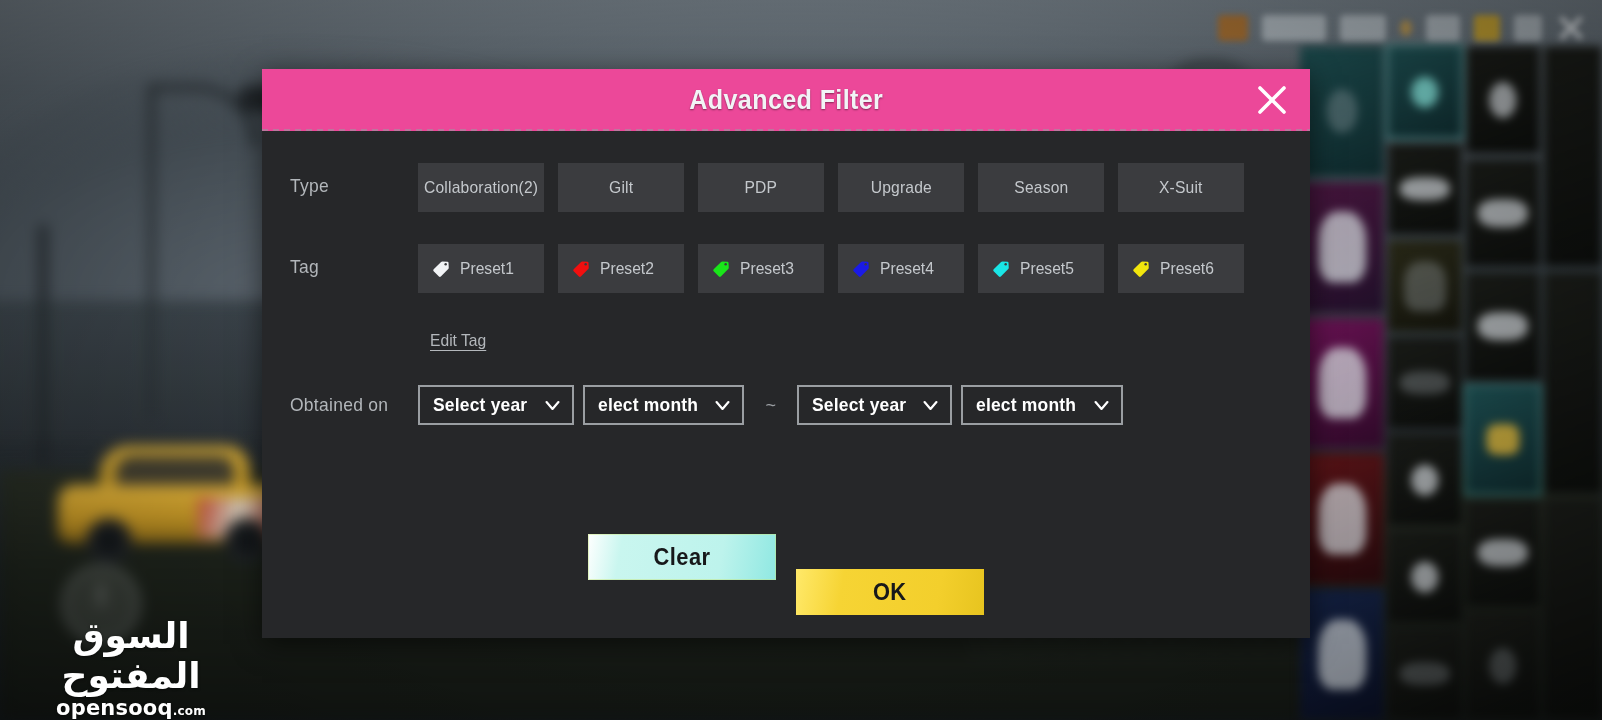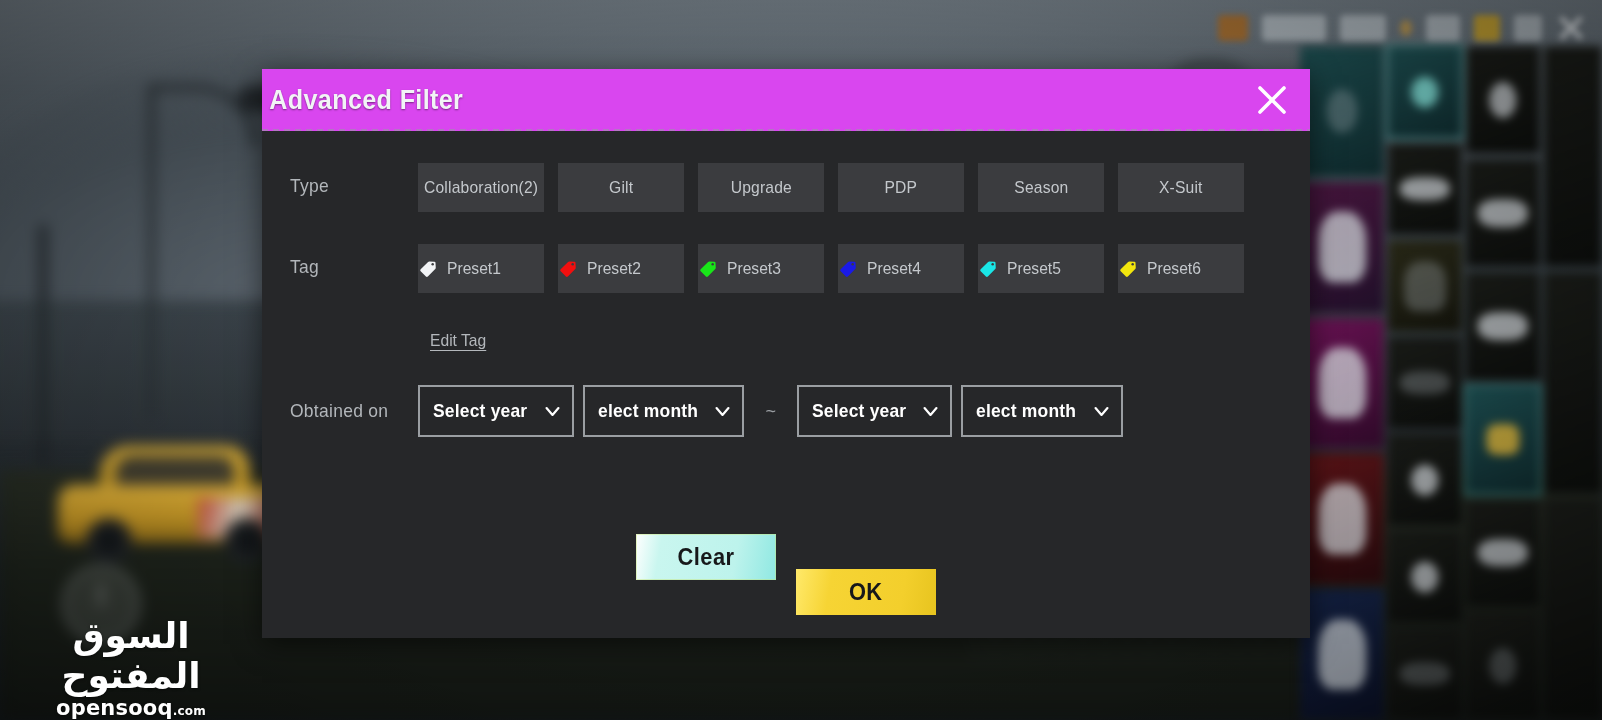--- a/index.html
+++ b/index.html
@@ -205,22 +205,22 @@
   
   .dialog {
     position: absolute; left: 262px; top: 69px;
     width: 1048px; height: 569px;
     background: #262729;
     box-shadow: 0 6px 26px rgba(0,0,0,.55);
     display: flex; flex-direction: column;
   }
   .dialog-header {
     position: relative; height: 62px; flex: none;
-    background: #d946ef;
-    display: flex; align-items: center; justify-content: flex-start;
+    background: #ec4899;
+    display: flex; align-items: center; justify-content: center;
   }
   .dialog-title {
     font-family: "Liberation Sans Narrow", "Liberation Sans", sans-serif;
     font-size: 27px; font-weight: 700; color: #f2f4f6;
     letter-spacing: .4px; transform: scaleX(.93);
     text-shadow: 0 1px 2px rgba(0,0,0,.45);
   }
   .dialog-header::after {
     content: ""; position: absolute; left: 0; right: 0; bottom: 0; height: 2px;
     background: repeating-linear-gradient(90deg, rgba(150,156,162,.55) 0 6px, rgba(0,0,0,0) 6px 11px);
@@ -252,40 +252,40 @@
     display: flex; align-items: center; justify-content: center;
     cursor: pointer; text-align: center; line-height: 1.12;
     font-family: "Liberation Sans Narrow", "Liberation Sans", sans-serif;
     font-size: 17px; color: #c4c8cc; letter-spacing: .2px;
     transform-origin: center; padding: 2px 4px;
   }
   .opt-btn span { transform: scaleX(.92); display: block; }
 
   .tag-btn {
     width: 126px; height: 49px; background: #3b3c3f;
-    display: flex; align-items: center; gap: 9px; 
+    display: flex; align-items: center; gap: 9px; padding-left: 13px;
     cursor: pointer;
     font-family: "Liberation Sans Narrow", "Liberation Sans", sans-serif;
     font-size: 17px; color: #c4c8cc;
   }
   .tag-btn .lbl { transform: scaleX(.92); transform-origin: left center; }
   .tag-icon { width: 20px; height: 20px; flex: none; }
 
   .edit-tag {
     align-self: center; margin-left: 12px; margin-top: 14px;
     font-family: "Liberation Sans Narrow", "Liberation Sans", sans-serif;
     font-size: 17px; color: #b4b8bc; cursor: pointer;
     text-decoration: underline; text-underline-offset: 4px;
     transform: scaleX(.92); transform-origin: left center;
   }
 
   .date-row { display: flex; align-items: center; padding: 0 28px; margin-top: 34px; }
   .date-controls { display: flex; align-items: center; gap: 9px; }
   .select-box {
-    height: 52px; min-width: 148px;
+    height: 40px; min-width: 148px;
     border: 2px solid #9a9ea2; background: #262729;
     display: flex; align-items: center; justify-content: space-between;
     padding: 0 11px 0 13px; cursor: pointer; gap: 8px;
   }
   .select-box .sel-text {
     font-family: "Liberation Sans Narrow", "Liberation Sans", sans-serif;
     font-size: 19px; font-weight: 700; color: #ffffff;
     letter-spacing: .2px; transform: scaleX(.92); transform-origin: left center;
     white-space: nowrap;
   }
@@ -293,21 +293,21 @@
   .date-sep {
     margin: 0 12px; color: #9a9ea2; font-size: 18px; line-height: 1;
     font-family: "Liberation Sans", sans-serif;
   }
 
   .dialog-footer {
     position: absolute; left: 0; right: 0; bottom: 23px;
     display: flex; justify-content: center; gap: 20px;
   }
   .action-btn {
-    width: 140px; height: 46px; border: none; cursor: pointer;
+    width: 188px; height: 46px; border: none; cursor: pointer;
     display: flex; align-items: center; justify-content: center;
     font-family: "Liberation Sans Narrow", "Liberation Sans", sans-serif;
     font-size: 23px; font-weight: 700; color: #17181a; letter-spacing: .5px;
     position: relative;
   }
   .action-btn span { transform: scaleX(.95); display: block; }
   .btn-clear {
     background: linear-gradient(100deg, #ffffff 0%, #c9f6ef 18%, #bdf3ec 70%, #8fe8e2 100%);
     box-shadow: inset 0 0 0 1px rgba(200,230,120,.45);
   }
@@ -449,24 +449,24 @@
       <div class="filter-row">
         <div class="row-label">Type</div>
         <div class="row-options">
           <div class="opt-btn">
               <span>Collaboration(2)</span>
             </div>
           <div class="opt-btn">
               <span>Gilt</span>
             </div>
           <div class="opt-btn">
-              <span>Upgrade</span>
+              <span>PDP</span>
             </div>
           <div class="opt-btn">
-              <span>PDP</span>
+              <span>Upgrade</span>
             </div>
           <div class="opt-btn">
               <span>Season</span>
             </div>
           <div class="opt-btn">
               <span>X-Suit</span>
             </div>
         </div>
       </div>
 

